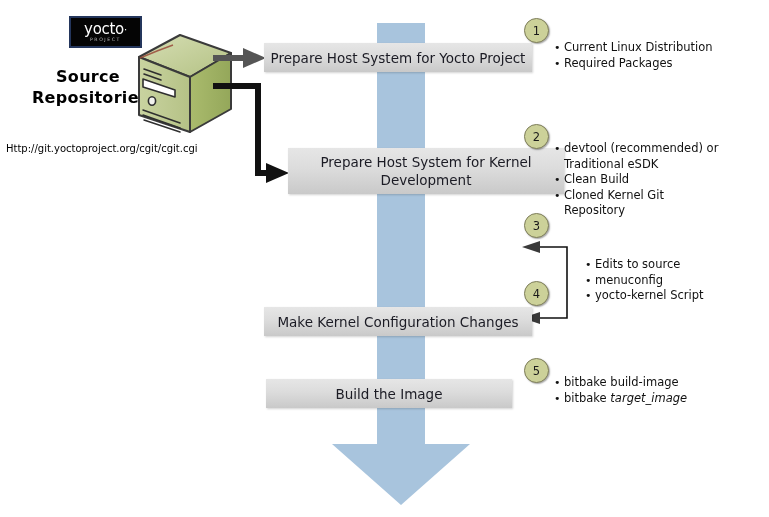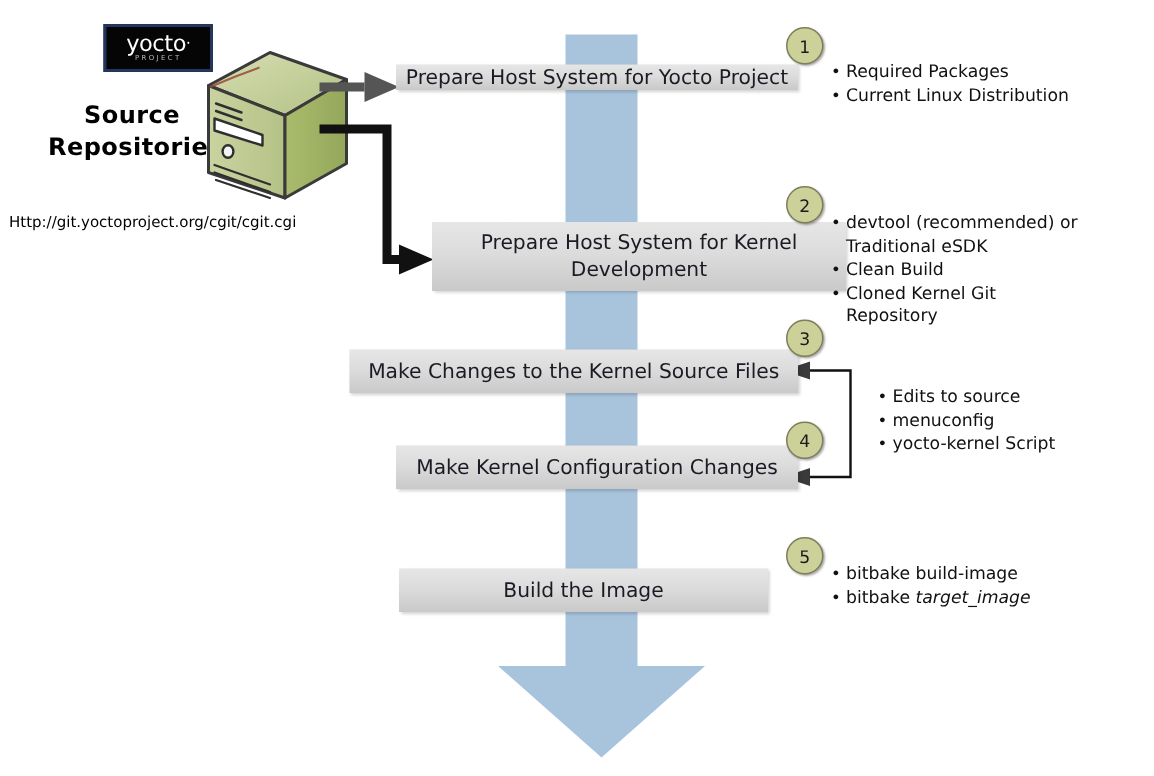--- a/index.html
+++ b/index.html
@@ -240,33 +240,30 @@
       <polygon points="266,163 289,173 266,183" fill="#111111"></polygon>
     </g>
 
     <g>
       <polyline points="540,247 567,247 567,318 540,318" fill="none" stroke="#111111" stroke-width="1.6"></polyline>
       <polygon points="540,241 522,247 540,253" fill="#3a3a3a"></polygon>
       <polygon points="540,312 522,318 540,324" fill="#3a3a3a"></polygon>
     </g>
   </svg>
 
-  <div class="pbox" style="left:264px; top:43px; width:268px; height:17px;">
+  <div class="pbox" style="left:264px; top:43px; width:268px; height:29px;">
     <span>Prepare Host System for Yocto Project</span>
   </div>
 
   <div class="pbox" style="left:288px; top:148px; width:276px; height:46px;">
     <span>Prepare Host System for Kernel Development</span>
   </div>
 
-  <div class="pbox" style="left:233px; top:233px; width:299px; height:29px;">
-    <span>Make Changes to the Kernel Source Files</span>
-  </div>
-
-  <div class="pbox" style="left:264px; top:297px; width:268px; height:29px;">
+
+  <div class="pbox" style="left:264px; top:307px; width:268px; height:29px;">
     <span>Make Kernel Configuration Changes</span>
   </div>
 
   <div class="pbox" style="left:266px; top:379px; width:246px; height:29px;">
     <span>Build the Image</span>
   </div>
 
   <div class="num-circle" style="left:524px; top:18px;">
     <span>1</span>
   </div>
@@ -278,22 +275,22 @@
   </div>
   <div class="num-circle" style="left:524px; top:281px;">
     <span>4</span>
   </div>
   <div class="num-circle" style="left:524px; top:358px;">
     <span>5</span>
   </div>
 
   <div class="bullets" style="left:552px; top:40px; width:210px;">
     <ul>
+      <li>Current Linux Distribution</li>
       <li>Required Packages</li>
-      <li>Current Linux Distribution</li>
     </ul>
   </div>
 
   <div class="bullets" style="left:583px; top:257px; width:180px;">
     <ul>
       <li>Edits to source</li>
       <li>menuconfig</li>
       <li>yocto-kernel Script</li>
     </ul>
   </div>

